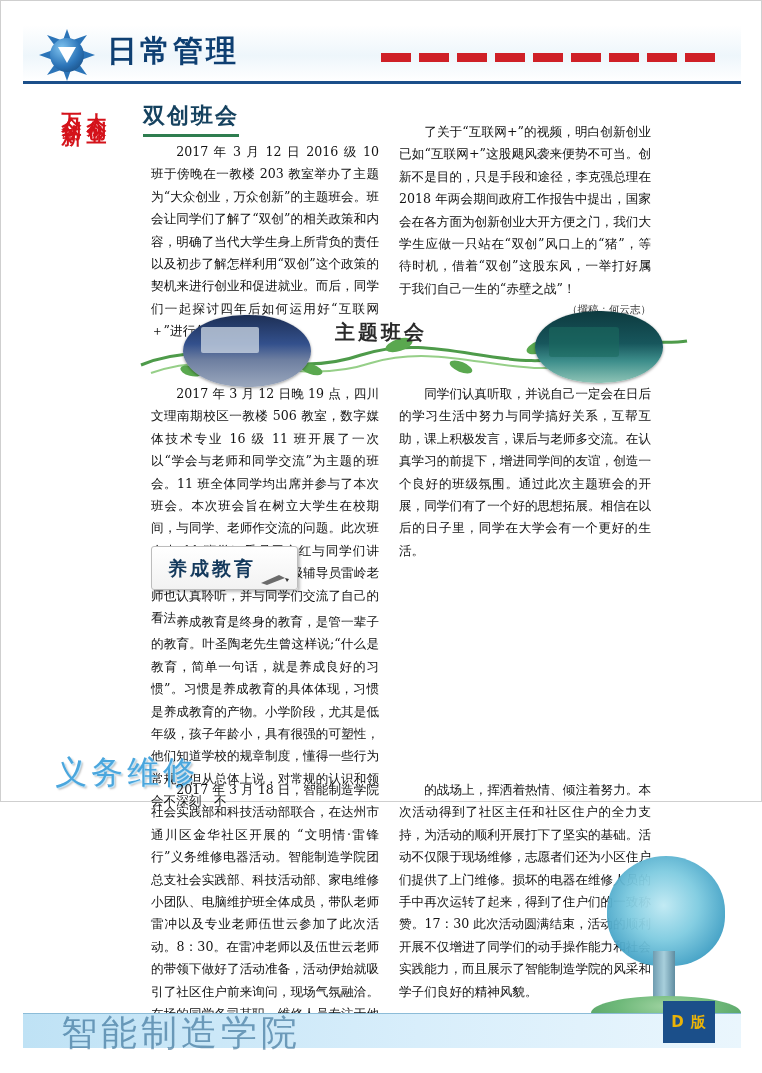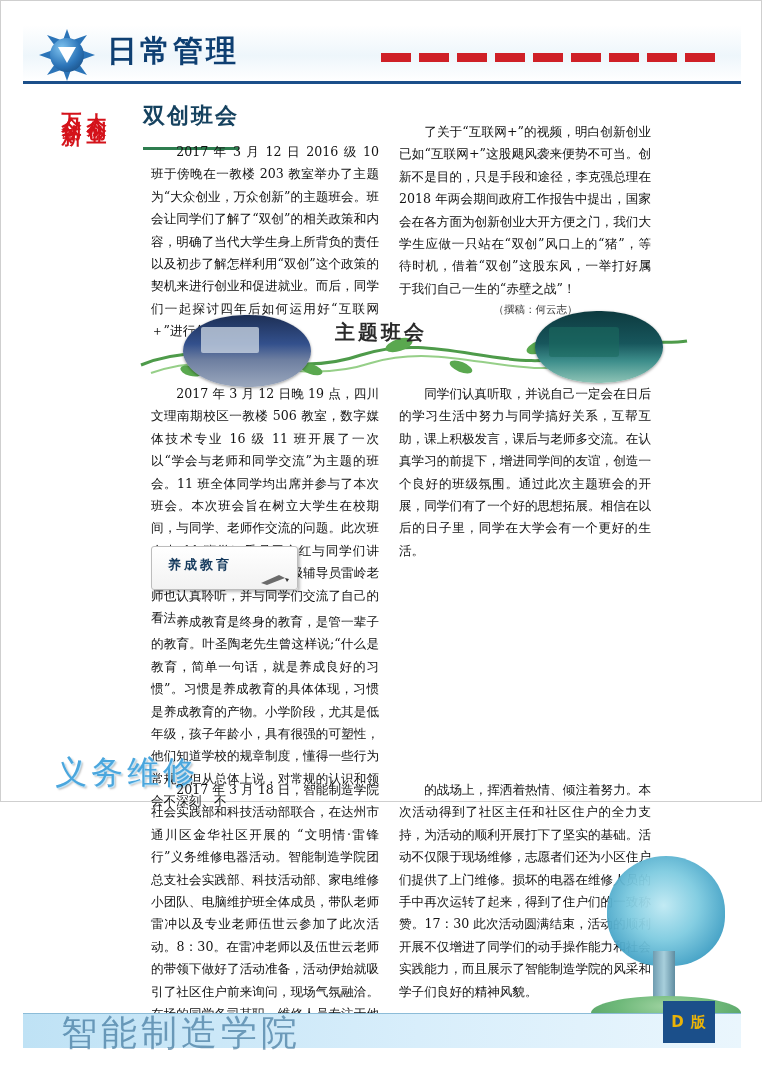--- a/index.html
+++ b/index.html
@@ -68,30 +68,30 @@
   }
 
   
   .hd-box{
     position:absolute;
     font-family:"DejaVu Serif","Liberation Serif",serif;
     font-weight:bold;color:#1b3f63;
   }
   .hd-shuangchuang{
     left:142px;top:100px;font-size:22px;color:#16425f;letter-spacing:2px;
-    padding-bottom:16px;border-bottom:3px solid #2e7d4f;
+    padding-bottom:3px;border-bottom:3px solid #2e7d4f;
   }
   .hd-yangcheng{
     left:150px;top:545px;width:145px;height:42px;
     background:linear-gradient(to bottom,#ffffff,#f2f2f2);
     border:1px solid #bdbdbd;border-radius:3px;
     box-shadow:2px 2px 3px rgba(0,0,0,.25);
   }
   .hd-yangcheng span{
-    position:absolute;left:16px;top:9px;font-size:13px;color:#14395c;letter-spacing:3px;
+    position:absolute;left:16px;top:9px;font-size:19px;color:#14395c;letter-spacing:3px;
   }
   .hd-yangcheng .pen{
     position:absolute;right:8px;bottom:4px;width:30px;height:12px;
   }
   .hd-zhuti{
     left:334px;top:318px;font-size:20px;color:#2a2a2a;letter-spacing:3px;
     font-weight:bold;
   }
   .hd-yiwu{
     left:54px;top:750px;font-size:32px;font-weight:normal;letter-spacing:4px;
@@ -102,21 +102,21 @@
 
   
   .col-text{
     position:absolute;
     font-family:"DejaVu Serif","Liberation Serif",serif;
     font-size:12.6px;line-height:1.78;color:#111;
     text-align:justify;
     text-justify:inter-ideograph;
   }
   .col-text p{margin:0;text-indent:2em;}
-  .sig{ text-align:center; text-indent:0; font-size:10.5px; color:#333; margin-top:2px;}
+  .sig{ text-align:right; text-indent:0; font-size:10.5px; color:#333; margin-top:2px;}
 
   .t1a{left:150px;top:140px;width:228px;}
   .t1b{left:398px;top:120px;width:252px;}
   .t2a{left:150px;top:382px;width:228px;}
   .t2b{left:398px;top:382px;width:252px;}
   .t3a{left:150px;top:610px;width:228px;}
   .t3b{left:398px;top:610px;width:252px;}
   .t4a{left:150px;top:778px;width:228px;}
   .t4b{left:398px;top:778px;width:252px;}
 

